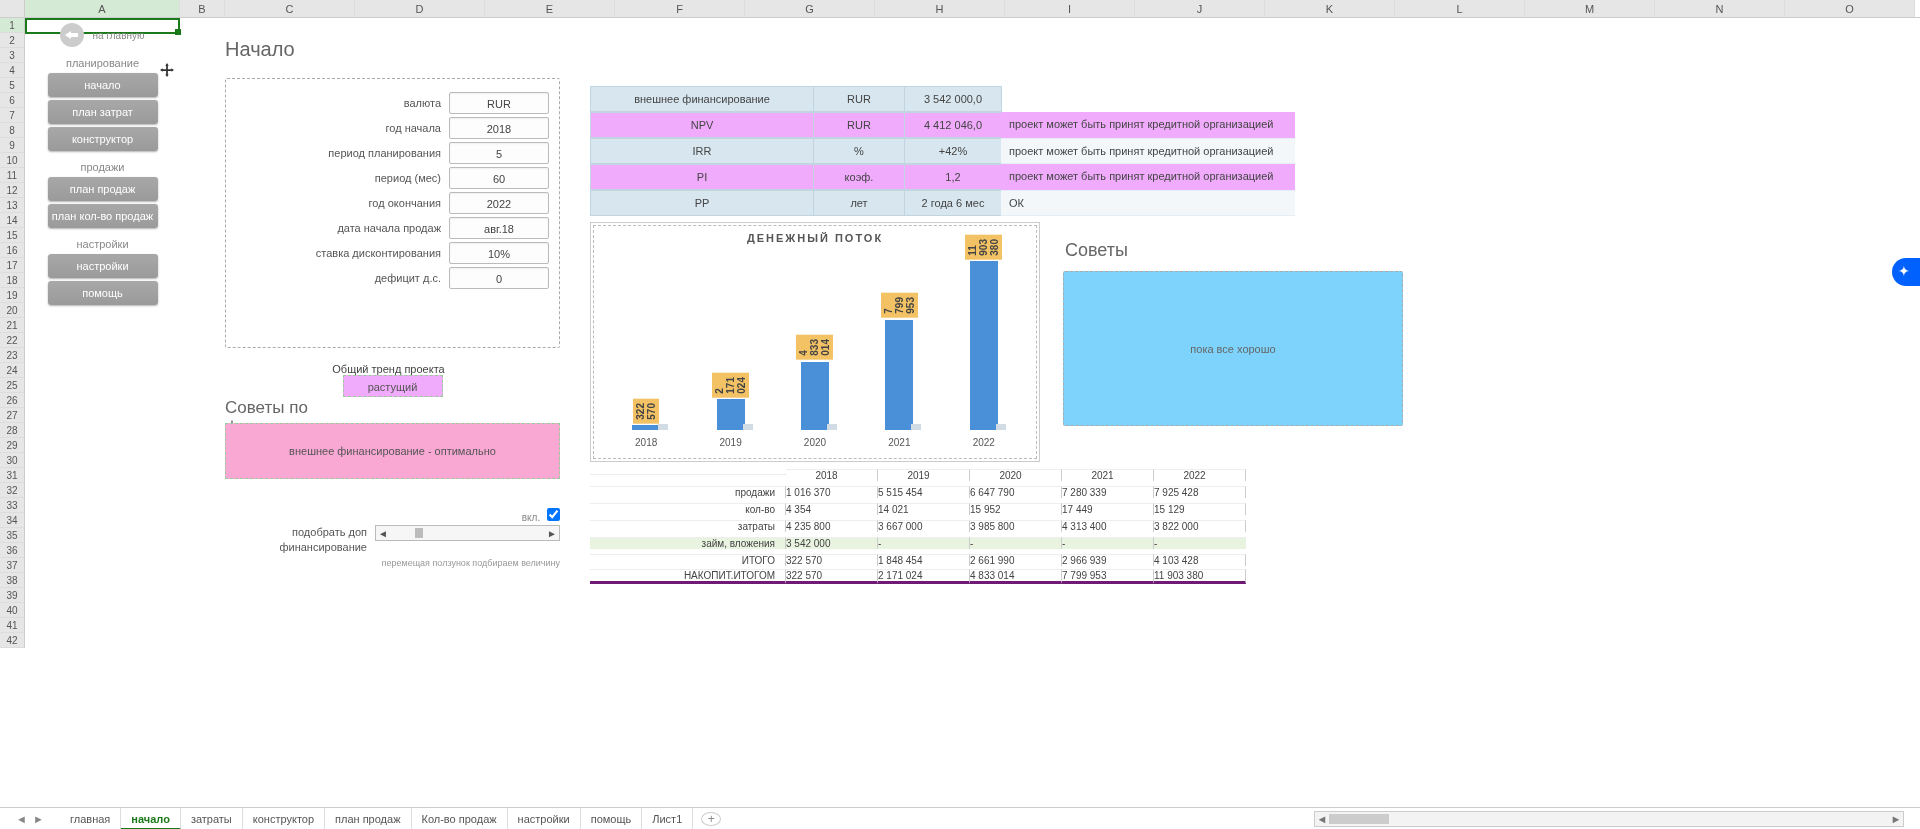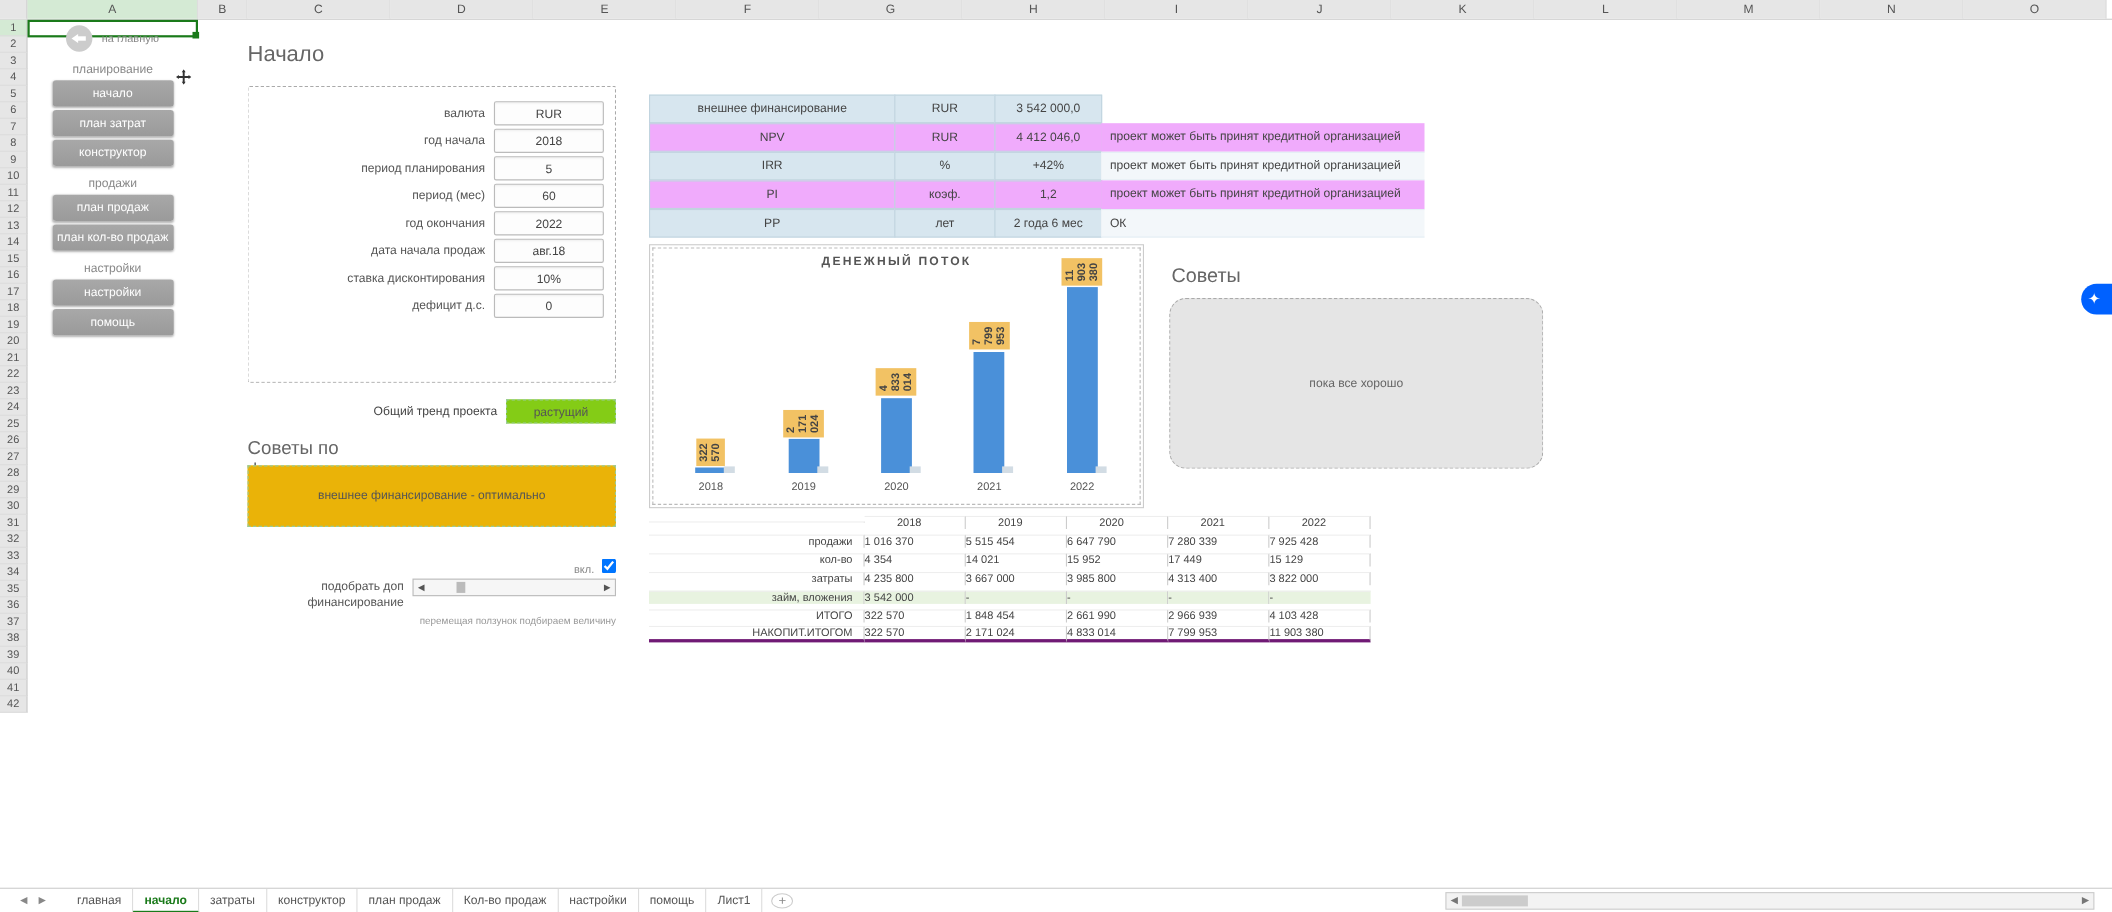--- a/index.html
+++ b/index.html
@@ -32,26 +32,26 @@
 
 
 .main { position: absolute; left: 200px; top: 20px; }
 .h-title { font-size: 20px; color: #666; font-weight: 300; margin-bottom: 10px; }
 .dashed-box { border: 1px dashed #aaa; border-radius: 2px; }
 .params-box { position: absolute; top: 40px; left: 0; width: 335px; height: 270px; padding: 10px 10px; }
 .param-row { display: flex; align-items: center; margin: 3px 0; }
 .param-label { flex: 1; text-align: right; padding-right: 8px; font-size: 11px; color: #555; }
 .param-val { width: 100px; height: 22px; border: 1px solid #bbb; border-radius: 2px; background: #fdfdfd; text-align: center; line-height: 22px; font-size: 11px; box-shadow: inset 0 1px 2px rgba(0,0,0,0.06); }
 
-.trend-row { position: absolute; top: 325px; left: 0; width: 335px; display: flex; align-items: center; }
+.trend-row { position: absolute; top: 325px; left: 0; width: 335px; display: flex; align-items: center; flex-direction: column; }
 .trend-label { flex: 1; text-align: right; padding-right: 8px; font-size: 11px; }
-.trend-val { width: 100px; height: 22px; border: 1px dashed #9c9; background: #84cc16; text-align: center; line-height: 22px; font-size: 11px; color: #555; }
+.trend-val { width: 100px; height: 22px; border: 1px dashed #9c9; background: #f0abfc; text-align: center; line-height: 22px; font-size: 11px; color: #555; }
 
 .finadvice-title { position: absolute; top: 360px; left: 0; font-size: 17px; color: #666; font-weight: 300; }
-.finadvice-box { position: absolute; top: 385px; left: 0; width: 335px; height: 56px; display: flex; align-items: center; justify-content: center; background: #eab308; font-size: 11px; color: #555; }
+.finadvice-box { position: absolute; top: 385px; left: 0; width: 335px; height: 56px; display: flex; align-items: center; justify-content: center; background: #f9a8d4; font-size: 11px; color: #555; }
 .finadvice-box.dashed { border: 1px dashed #9c9; }
 
 .dopfin { position: absolute; top: 470px; left: 0; width: 335px; }
 .dopfin-incl { text-align: right; font-size: 10px; color: #888; }
 .dopfin-incl input { margin-left: 4px; }
 .dopfin-row { display: flex; align-items: flex-start; margin-top: 2px; }
 .dopfin-label { width: 150px; text-align: right; padding-right: 8px; font-size: 11px; color: #555; line-height: 1.4; }
 .slider { flex: 1; height: 16px; border: 1px solid #bbb; background: #f6f6f6; position: relative; display: flex; align-items: center; }
 .slider .arrow { width: 14px; text-align: center; color: #555; font-size: 10px; cursor: pointer; }
 .slider .track { flex: 1; height: 100%; position: relative; }
@@ -76,21 +76,21 @@
 .chart-title { text-align: center; font-size: 11px; letter-spacing: 2px; color: #555; font-weight: bold; margin-top: 6px; }
 .bars { position: absolute; bottom: 28px; left: 10px; right: 10px; top: 26px; display: flex; justify-content: space-around; align-items: flex-end; }
 .bar-wrap { width: 72px; position: relative; display: flex; flex-direction: column; align-items: center; }
 .bar-label { position: absolute; bottom: 100%; margin-bottom: 2px; writing-mode: vertical-rl; transform: rotate(180deg); font-size: 10px; background: #f2c264; color: #444; padding: 4px 2px; font-weight: bold; }
 .bar { width: 28px; background: #4a90d9; }
 .bar-small { position: absolute; bottom: 0; right: 14px; width: 10px; height: 6px; background: #d2dce4; }
 .bar-x { position: absolute; bottom: 10px; left: 10px; right: 10px; display: flex; justify-content: space-around; font-size: 10px; color: #555; }
 
 
 .tips-title { position: absolute; left: 840px; top: 202px; font-size: 18px; color: #666; font-weight: 300; }
-.tips-box { position: absolute; left: 838px; top: 233px; width: 340px; height: 155px; background: #e5e5e5; display: flex; align-items: center; justify-content: center; font-size: 11px; color: #666; border-radius: 15px; }
+.tips-box { position: absolute; left: 838px; top: 233px; width: 340px; height: 155px; background: #7dd3fc; display: flex; align-items: center; justify-content: center; font-size: 11px; color: #666; }
 
 
 .lower-table { position: absolute; left: 365px; top: 428px; font-size: 10px; color: #444; }
 .lt-row { display: flex; height: 17px; align-items: center; }
 .lt-label { width: 196px; text-align: right; padding-right: 10px; border-right: 1px solid #ccc; border-top: 1px solid #eee; }
 .lt-cell { width: 92px; text-align: left; padding-right: 10px; border-right: 1px solid #ccc; border-top: 1px solid #eee; }
 .lt-head .lt-cell { text-align: center; font-weight: normal; }
 .lt-row.green .lt-label, .lt-row.green .lt-cell { background: #e8f3e0; }
 .lt-row.last .lt-label, .lt-row.last .lt-cell { border-bottom: 3px solid #701a75; }
 .lt-wide { border-right: none; }

